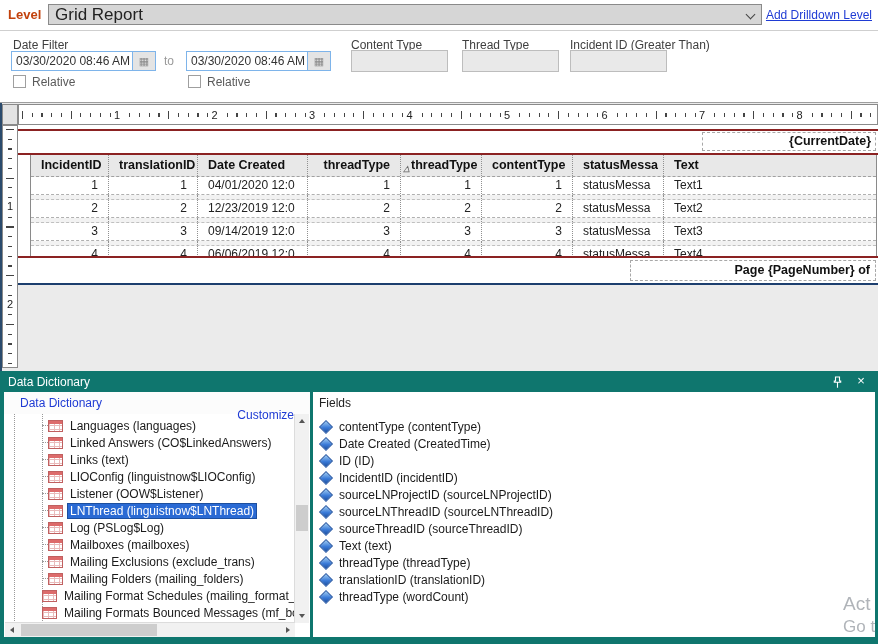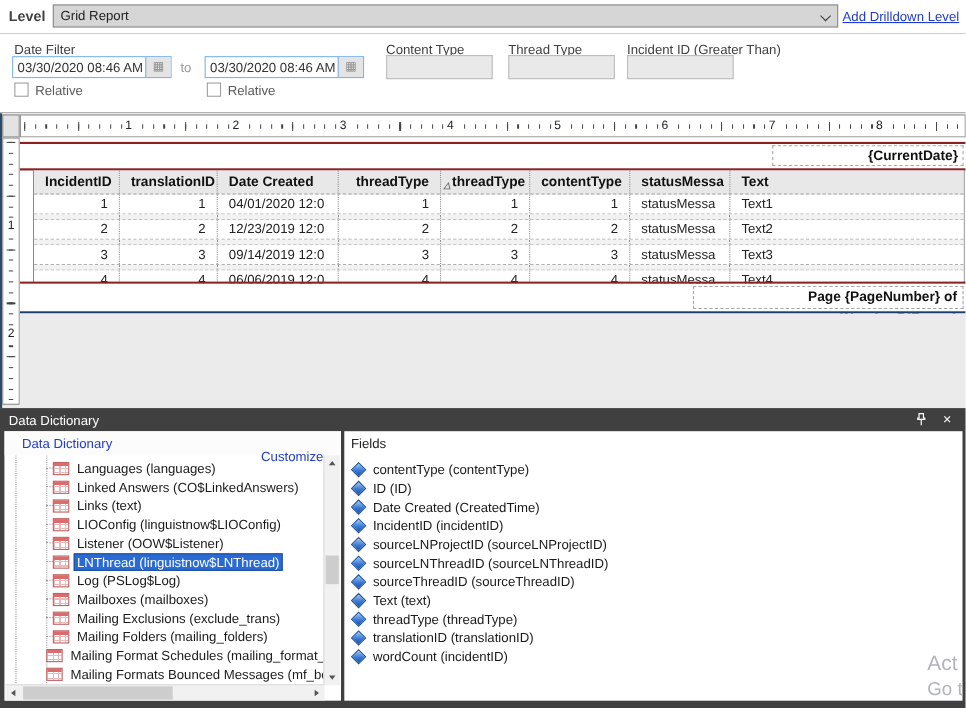--- a/index.html
+++ b/index.html
@@ -1,23 +1,23 @@
 <!DOCTYPE html>
 <html><head>
 <meta charset="utf-8">
 <style>
   html,body{margin:0;padding:0;background:#fff;}
   #screen{position:relative;width:878px;height:644px;overflow:hidden;
           font-family:"Liberation Sans",sans-serif;color:#1a1a1a;background:#fff;}
 
   
   .level-bar{position:absolute;left:0;top:0;width:878px;height:30px;background:#fff;}
-  .level-label{position:absolute;left:8px;top:7px;font-size:13px;font-weight:bold;color:#404040;}
+  .level-label{position:absolute;left:8px;top:7px;font-size:13px;font-weight:bold;color:#c2410c;}
   .level-dd{position:absolute;left:48px;top:4px;width:714px;height:21px;background:#d6d6d6;
-            border:1px solid #8a8a8a;box-sizing:border-box;font-size:12px;line-height:19px;
+            border:1px solid #8a8a8a;box-sizing:border-box;font-size:17px;line-height:19px;
             padding:0 20px 0 6px;color:#222;white-space:nowrap;overflow:hidden;}
   .dd-chevron{position:absolute;right:7px;top:6px;width:6px;height:6px;
               border-right:1px solid #444;border-bottom:1px solid #444;transform:rotate(45deg);}
   .drill-link{position:absolute;right:6px;top:8px;font-size:12px;color:#1f3bd4;
               text-decoration:underline;cursor:pointer;}
 
   
   .filter-panel{position:absolute;left:0;top:30px;width:878px;height:73px;background:#fff;
                 border-top:1px solid #cfcfcf;border-bottom:1px solid #9e9e9e;box-sizing:border-box;}
   .f-label{position:absolute;font-size:12px;color:#3f3f3f;white-space:nowrap;}
@@ -72,21 +72,21 @@
   .band.tgap{height:4px;background:#f2f2f2;border-bottom:1px dashed #c0c0c0;}
   .sort-icon{position:absolute;left:3px;top:2px;}
   .sort-icon::before{content:"\25B3";font-size:8px;color:#666;display:inline-block;transform:skewX(-14deg);}
   .rpt-footerband{position:absolute;left:0;right:0;top:133px;height:25px;background:#fff;}
   .page-box{position:absolute;right:2px;top:2px;width:246px;height:21px;border:1px dashed #a8a8a8;
             box-sizing:border-box;font-size:12.5px;font-weight:bold;text-align:right;
             line-height:19px;padding:0 5px;color:#111;}
   .below-gray{position:absolute;left:0;right:0;top:160px;bottom:0;background:#ebebeb;}
 
   
-  .dd-panel{position:absolute;left:0;top:371px;width:878px;height:273px;background:#404040;}
+  .dd-panel{position:absolute;left:0;top:371px;width:878px;height:273px;background:#0f766e;}
   .dd-titlebar{position:absolute;left:0;top:0;right:0;height:21px;}
   .dd-title{position:absolute;left:8px;top:4px;font-size:12px;color:#fff;}
   .dd-pin{position:absolute;right:34px;top:4px;width:14px;height:14px;text-align:center;}
   .dd-close{position:absolute;right:10px;top:2px;width:14px;height:16px;color:#fff;font-size:13px;
             line-height:16px;text-align:center;}
   .dd-left{position:absolute;left:4px;top:21px;width:306px;height:245px;background:#fff;overflow:hidden;}
   .dd-left-header{position:absolute;left:0;top:0;right:0;height:22px;background:#fcfcfc;}
   .dd-left-title{position:absolute;left:16px;top:4px;font-size:12px;color:#1f3bd4;}
   .dd-customize{position:absolute;right:16px;top:16px;font-size:12px;color:#1f3bd4;cursor:pointer;}
   .tree-wrap{position:absolute;left:0;top:22px;right:15px;bottom:14px;overflow:hidden;}
@@ -385,30 +385,30 @@
       <span class="fields-header">Fields</span>
       <div class="field-items">
 
           <div class="field-item">
             <span class="gem"></span>
             <span class="field-label">contentType (contentType)</span>
           </div>
 
           <div class="field-item">
             <span class="gem"></span>
+            <span class="field-label">Date Created (CreatedTime)</span>
+          </div>
+
+          <div class="field-item">
+            <span class="gem"></span>
             <span class="field-label">ID (ID)</span>
           </div>
 
           <div class="field-item">
             <span class="gem"></span>
-            <span class="field-label">Date Created (CreatedTime)</span>
-          </div>
-
-          <div class="field-item">
-            <span class="gem"></span>
             <span class="field-label">IncidentID (incidentID)</span>
           </div>
 
           <div class="field-item">
             <span class="gem"></span>
             <span class="field-label">sourceLNProjectID (sourceLNProjectID)</span>
           </div>
 
           <div class="field-item">
             <span class="gem"></span>
@@ -431,21 +431,21 @@
             <span class="field-label">threadType (threadType)</span>
           </div>
 
           <div class="field-item">
             <span class="gem"></span>
             <span class="field-label">translationID (translationID)</span>
           </div>
 
           <div class="field-item">
             <span class="gem"></span>
-            <span class="field-label">wordCount (incidentID)</span>
+            <span class="field-label">threadType (wordCount)</span>
           </div>
         </div>
     </div>
   </div>
 
   <span class="watermark1">Act</span>
   <span class="watermark2">Go t</span>
 </div>
 
 </body></html>

